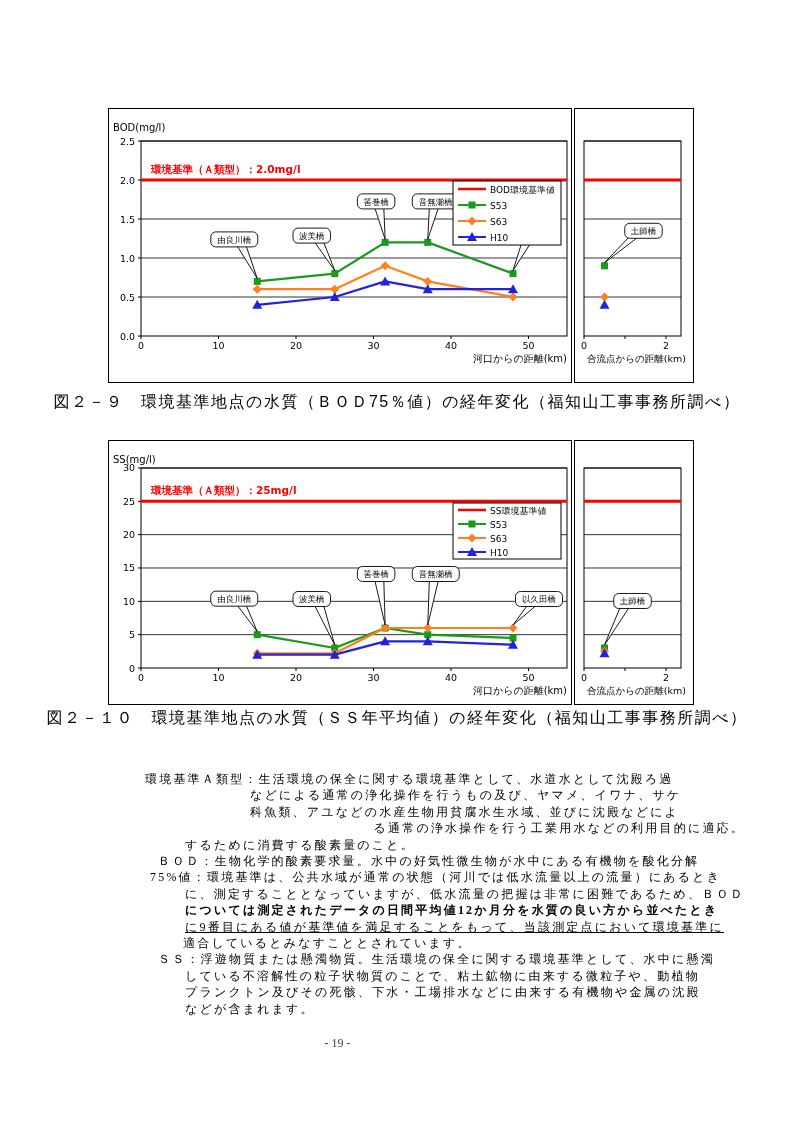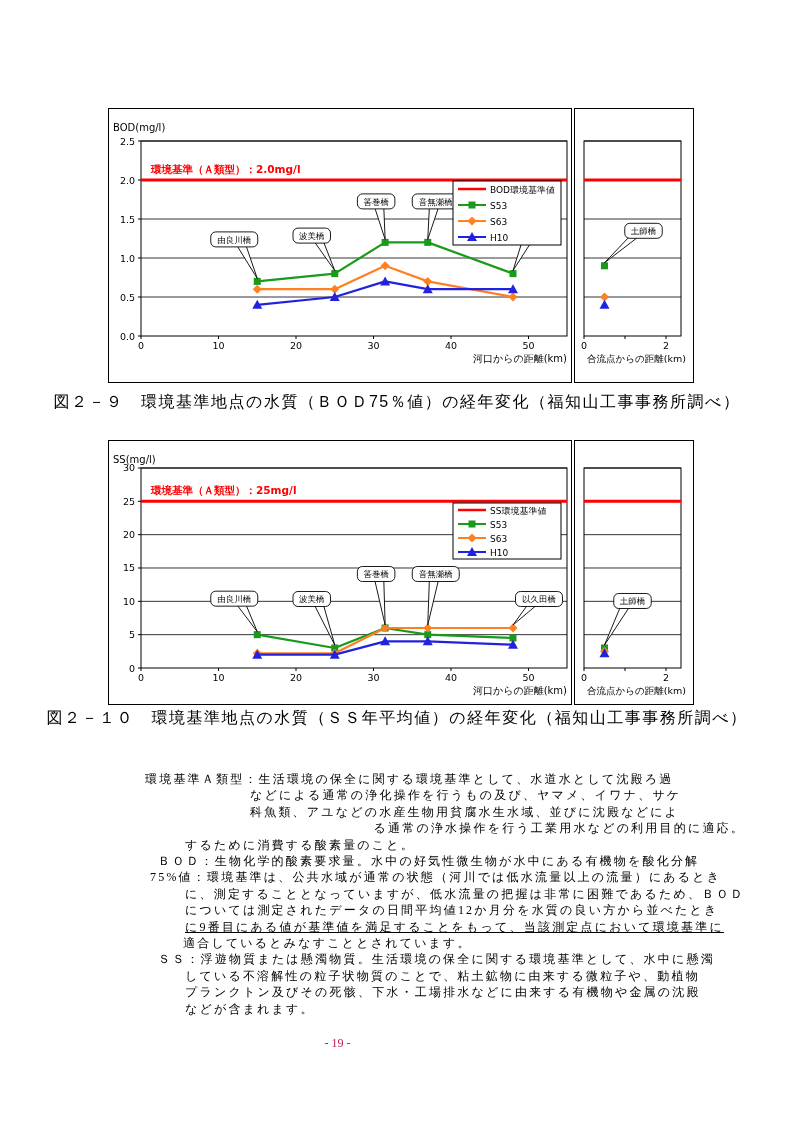--- a/index.html
+++ b/index.html
@@ -7,21 +7,21 @@
         font-family:"Liberation Sans",sans-serif;overflow:hidden;}
   .figsvg{position:absolute;background:#fff;border:1px solid #000;}
   svg text{font-family:"DejaVu Sans","Liberation Sans",sans-serif;}
   .caption{position:absolute;left:0;width:794px;text-align:center;
            font-family:"Liberation Sans",sans-serif;font-size:16px;letter-spacing:1.5px;color:#000;}
   .notes{position:absolute;left:145px;top:771px;width:600px;
          font-family:"Liberation Serif",serif;font-size:12px;line-height:16.4px;
          letter-spacing:2.2px;color:#000;}
   .note-line{white-space:nowrap;}
   .pageno{position:absolute;left:0;top:1036px;width:675px;text-align:center;
-          font-family:"Liberation Serif",serif;font-size:12px;color:#be185d;}
+          font-family:"Liberation Serif",serif;font-size:12px;color:#404040;}
 </style>
 </head>
 <body>
 
 <div class="page">
 
   <svg id="c1" class="figsvg" style="left:108px;top:108px;" width="462" height="273">
       <g>
         <rect x="32" y="32" width="426" height="195" fill="#fff" stroke="#000" stroke-width="1"></rect>
         <text x="26" y="230.5" font-size="9.5" text-anchor="end" fill="#000">0.0</text>
@@ -295,21 +295,21 @@
 
   <div class="notes" id="notes">
       <div class="note-line" style="padding-left: 0px;">環境基準Ａ類型：生活環境の保全に関する環境基準として、水道水として沈殿ろ過</div>
       <div class="note-line" style="padding-left: 105px;">などによる通常の浄化操作を行うもの及び、ヤマメ、イワナ、サケ</div>
       <div class="note-line" style="padding-left: 105px;">科魚類、アユなどの水産生物用貧腐水生水域、並びに沈殿などによ</div>
       <div class="note-line" style="padding-left: 107px; text-align: right;">る通常の浄水操作を行う工業用水などの利用目的に適応。</div>
       <div class="note-line" style="padding-left: 40px;">するために消費する酸素量のこと。</div>
       <div class="note-line" style="padding-left: 13px;">ＢＯＤ：生物化学的酸素要求量。水中の好気性微生物が水中にある有機物を酸化分解</div>
       <div class="note-line" style="padding-left: 5px;">75%値：環境基準は、公共水域が通常の状態（河川では低水流量以上の流量）にあるとき</div>
       <div class="note-line" style="padding-left: 40px;">に、測定することとなっていますが、低水流量の把握は非常に困難であるため、ＢＯＤ</div>
-      <div class="note-line" style="padding-left: 40px;">については測定されたデータの日間平均値12か月分を水質の良い方から並べたとき</div>
+      <div class="note-line" style="padding-left: 40px; font-weight: bold;">については測定されたデータの日間平均値12か月分を水質の良い方から並べたとき</div>
       <div class="note-line" style="padding-left: 40px; text-decoration: underline;">に9番目にある値が基準値を満足することをもって、当該測定点において環境基準に</div>
       <div class="note-line" style="padding-left: 38px;">適合しているとみなすこととされています。</div>
       <div class="note-line" style="padding-left: 13px;">ＳＳ：浮遊物質または懸濁物質。生活環境の保全に関する環境基準として、水中に懸濁</div>
       <div class="note-line" style="padding-left: 40px;">している不溶解性の粒子状物質のことで、粘土鉱物に由来する微粒子や、動植物</div>
       <div class="note-line" style="padding-left: 40px;">プランクトン及びその死骸、下水・工場排水などに由来する有機物や金属の沈殿</div>
       <div class="note-line" style="padding-left: 40px;">などが含まれます。</div>
     </div>
 
   <div class="pageno">- 19 -</div>
 </div>

